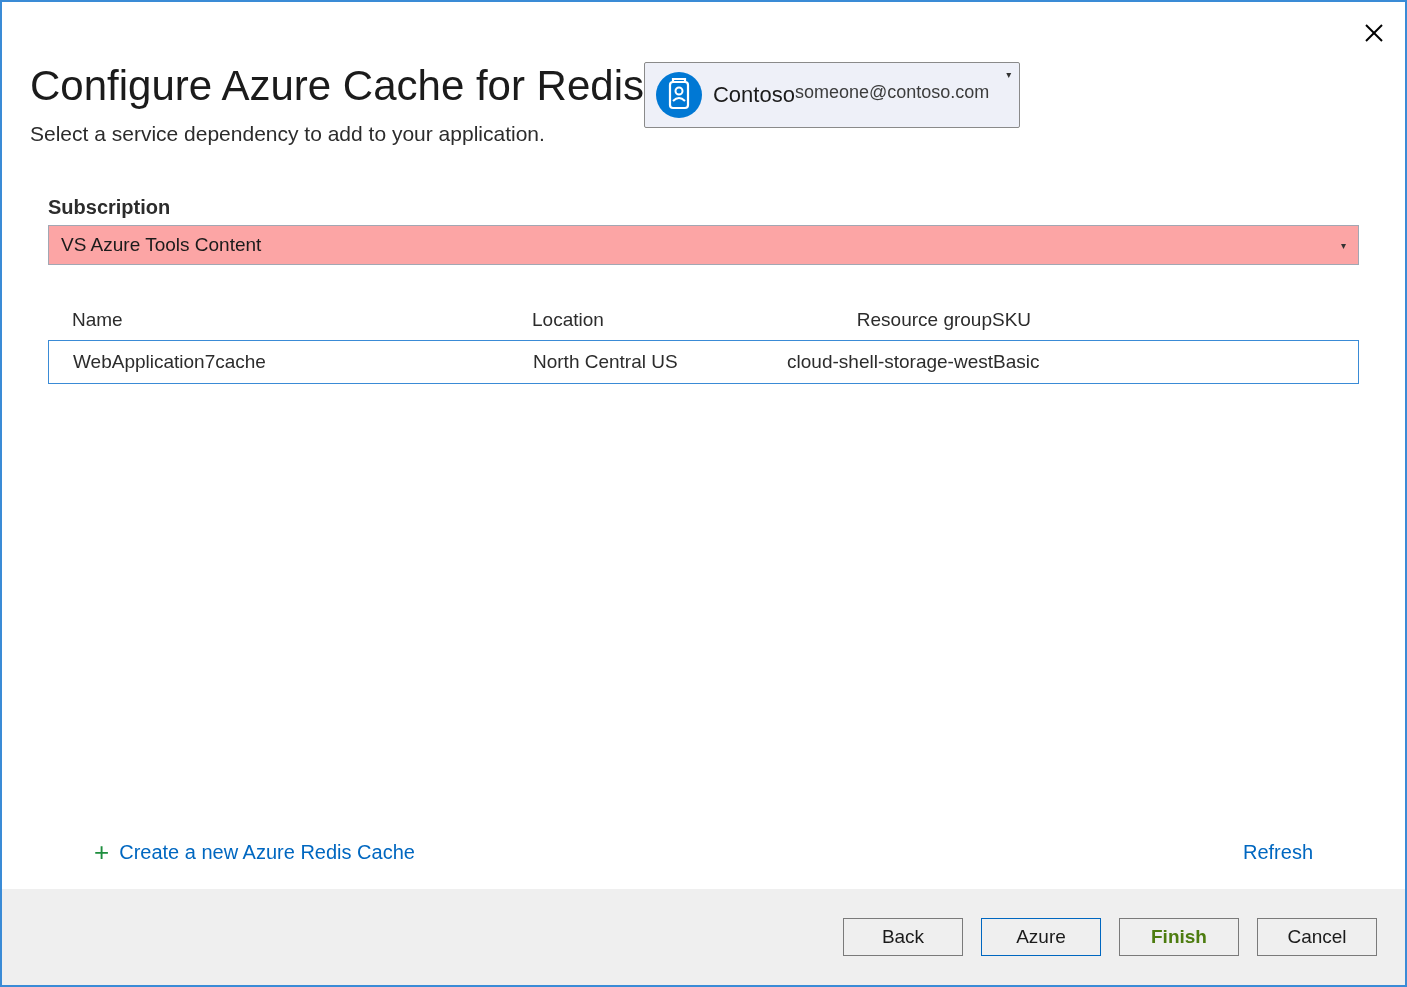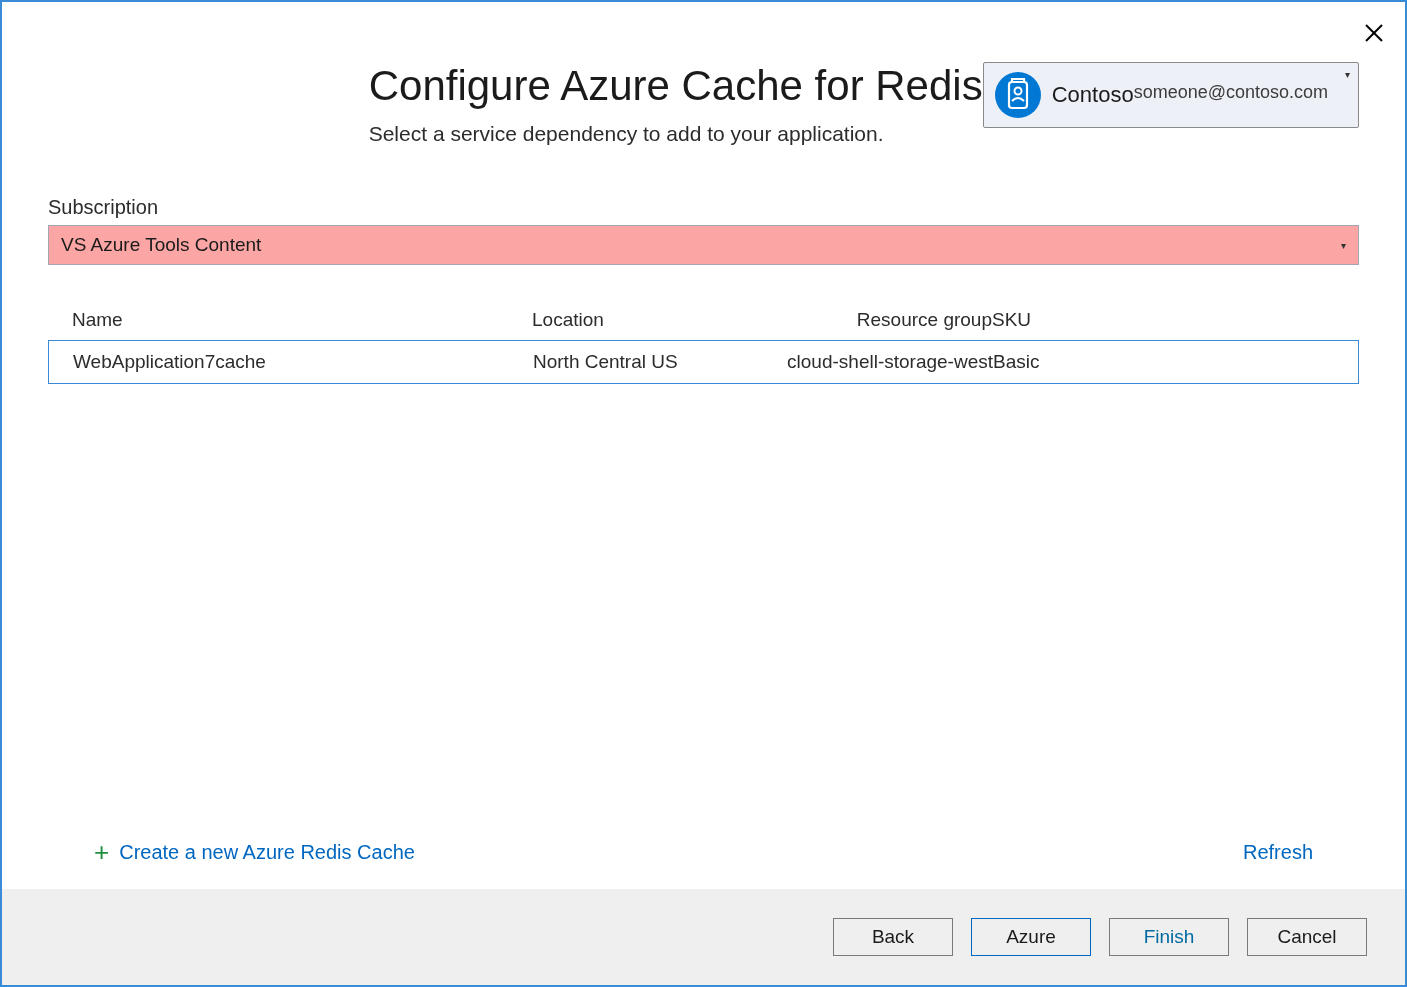--- a/index.html
+++ b/index.html
@@ -29,21 +29,21 @@
       font-size: 26px;
       line-height: 1;
       cursor: pointer;
       color: #000;
       font-weight: 300;
       background: none;
       border: none;
     }
     .header-area {
       display: flex;
-      justify-content: flex-end;
+      justify-content: flex-start;
       align-items: flex-start;
       padding: 60px 46px 0 28px;
     }
     .title-block {
       display: flex;
       flex-direction: column;
     }
     .page-title {
       font-size: 42px;
       font-weight: 300;
@@ -96,20 +96,21 @@
     .content-area {
       padding: 50px 46px 0 46px;
       flex: 1;
       display: flex;
       flex-direction: column;
     }
     .field-label {
       font-size: 20px;
       color: #2c2c2c;
       margin-bottom: 6px;
+      font-weight: bold;
     }
     .dropdown {
       width: 100%;
       height: 40px;
       border: 1px solid #a2a7b3;
       background: #fca5a5;
       padding: 0 12px;
       font-size: 19px;
       color: #1b1b1b;
       display: flex;
@@ -171,38 +172,39 @@
       font-size: 20px;
       cursor: pointer;
     }
     .footer {
       background: #efefef;
       height: 96px;
       display: flex;
       justify-content: flex-end;
       align-items: center;
       gap: 18px;
-      padding-right: 38px;
+      padding-right: 28px;
     }
     .footer button {
       width: 120px;
       height: 38px;
       font-size: 19px;
       background: #efefef;
       border: 1px solid #7a7a7a;
       cursor: pointer;
       color: #1b1b1b;
       font-family: inherit;
     }
     .footer button.primary {
       border: 1.5px solid #0067c0;
     }
     .footer button:disabled {
-      color: #0369a1;
+      color: #4d7c0f;
       cursor: default;
+      font-weight: bold;
     }
   </style>
 </head>
 <body>
 
 <div class="dialog">
 
   <button class="close-btn">
     <span>
       <svg width="18" height="18" viewBox="0 0 18 18">

